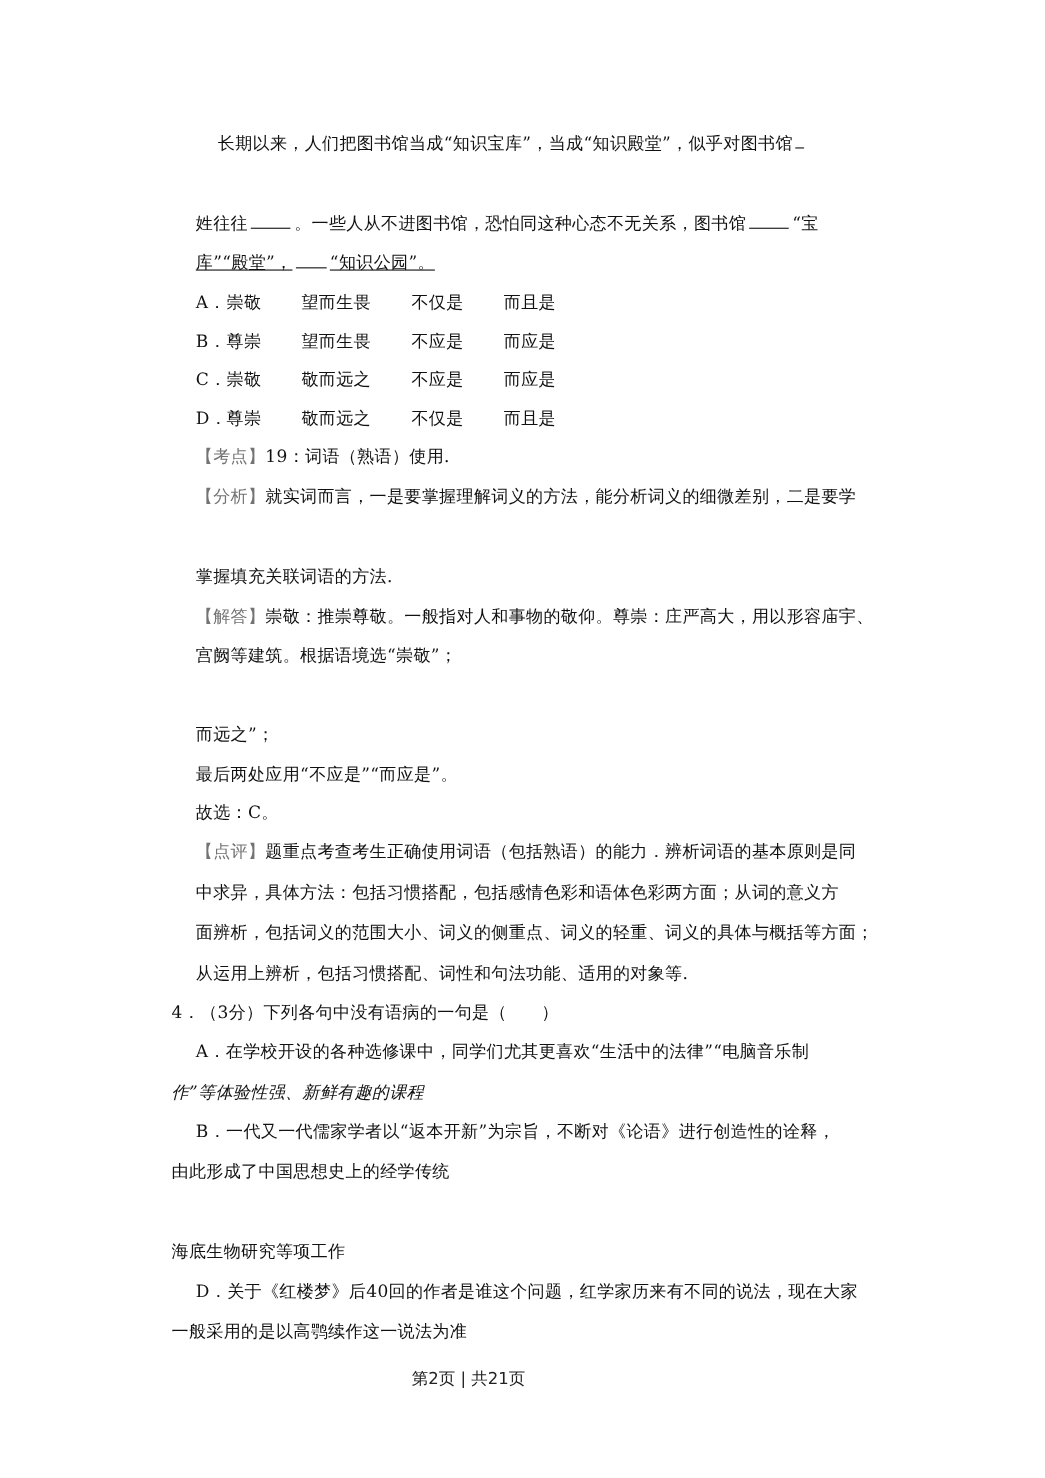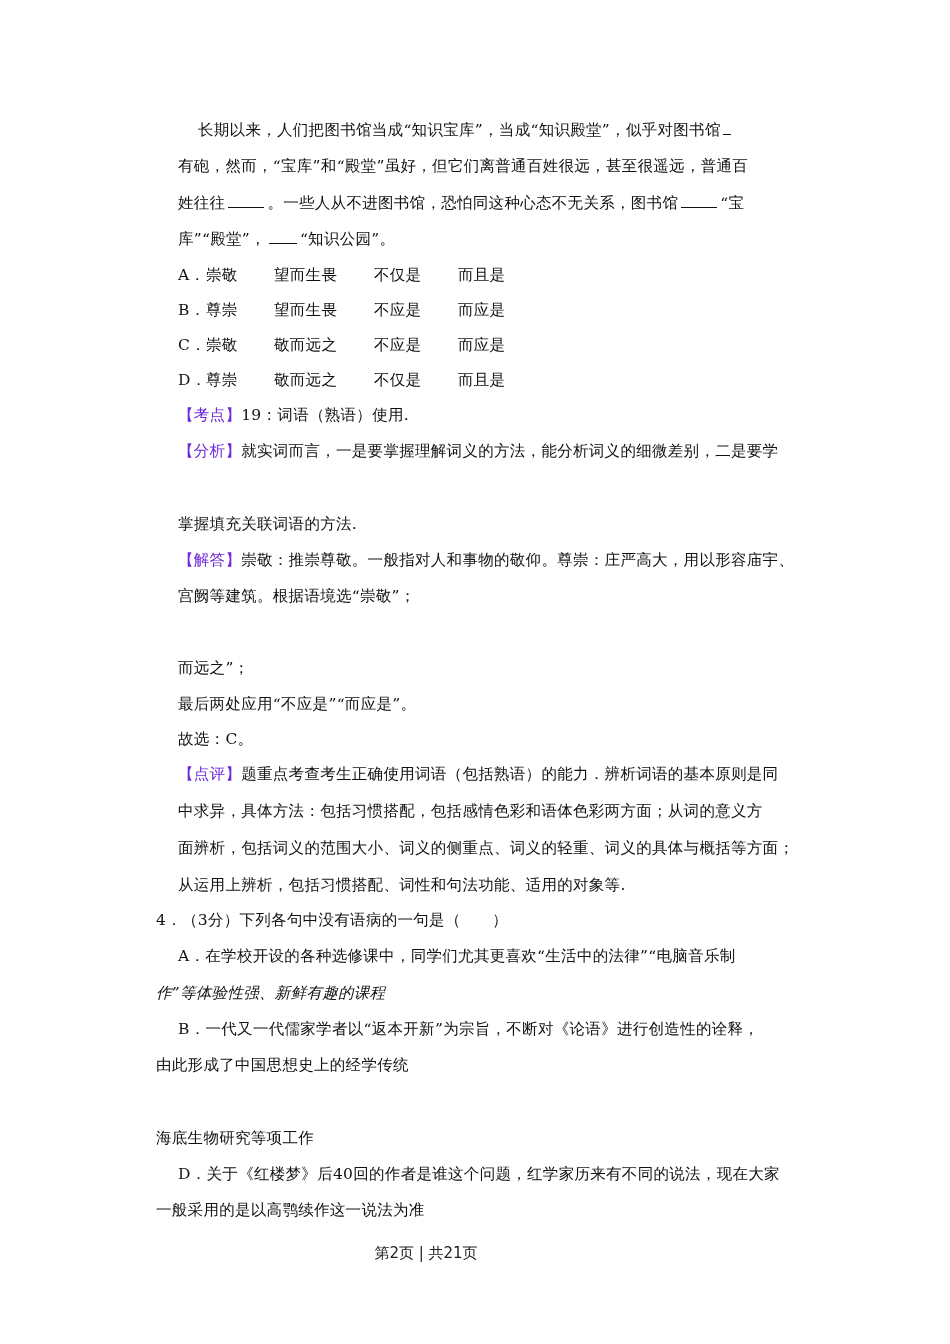--- a/index.html
+++ b/index.html
@@ -21,21 +21,21 @@
       width: 950px; height: 1344px; margin-left: 12px;
     }
     .line {
       position: absolute;
       font-size: 15.5px;
       line-height: 20px;
       white-space: nowrap;
       letter-spacing: 0.3px;
     }
     .tag {
-      color: #6d28d9;
+      color: #737373;
     }
     .blank {
       display: inline-block;
       border-bottom: 1px solid #111;
       height: 14px;
       vertical-align: baseline;
       margin: 0 3px;
     }
     .blank.w36 { width: 36px; }
     .blank.w28 { width: 28px; }
@@ -60,25 +60,24 @@
     }
   </style>
 </head>
 <body>
 
 <div class="page">
 
   <div class="line" style="left:186px; top:120px;">
     <span>长期以来，人们把图书馆当成“知识宝库”，当成“知识殿堂”，似乎对图书馆</span><span class="blank w8"></span>
   </div>
-  <div class="line" style="left:166px; top:156px;">有砲，然而，“宝库”和“殿堂”虽好，但它们离普通百姓很远，甚至很遥远，普通百</div>
   <div class="line" style="left:166px; top:193px;">
     <span>姓往往</span><span class="blank w36"></span><span>。一些人从不进图书馆，恐怕同这种心态不无关系，图书馆</span><span class="blank w36"></span><span>“宝</span>
   </div>
-  <div class="line" style="left:166px; top:229px;">
+  <div class="line" style="left:166px; top:229px;text-decoration:underline;">
     <span>库”“殿堂”，</span><span class="blank w28"></span><span>“知识公园”。</span>
   </div>
 
   <div class="line opt-row" style="left:166px; top:265px;">
     <span class="opt-letter">A．</span><span class="opt-c1">崇敬</span><span class="opt-c2">望而生畏</span><span class="opt-c3">不仅是</span><span class="opt-c4">而且是</span>
   </div>
   <div class="line opt-row" style="left:166px; top:300px;">
     <span class="opt-letter">B．</span><span class="opt-c1">尊崇</span><span class="opt-c2">望而生畏</span><span class="opt-c3">不应是</span><span class="opt-c4">而应是</span>
   </div>
   <div class="line opt-row" style="left:166px; top:335px;">

